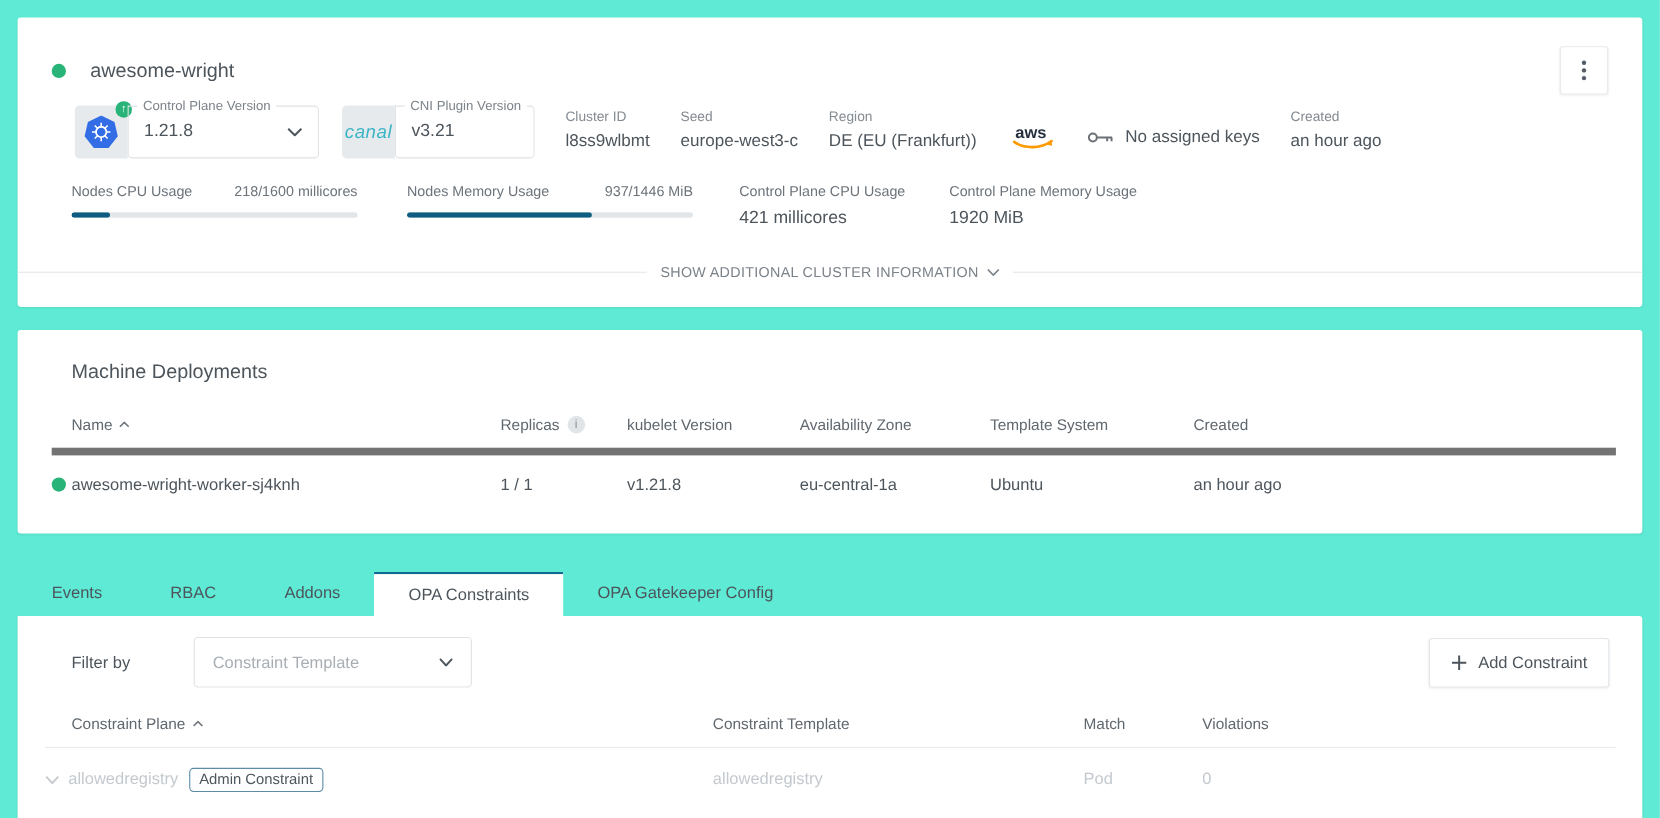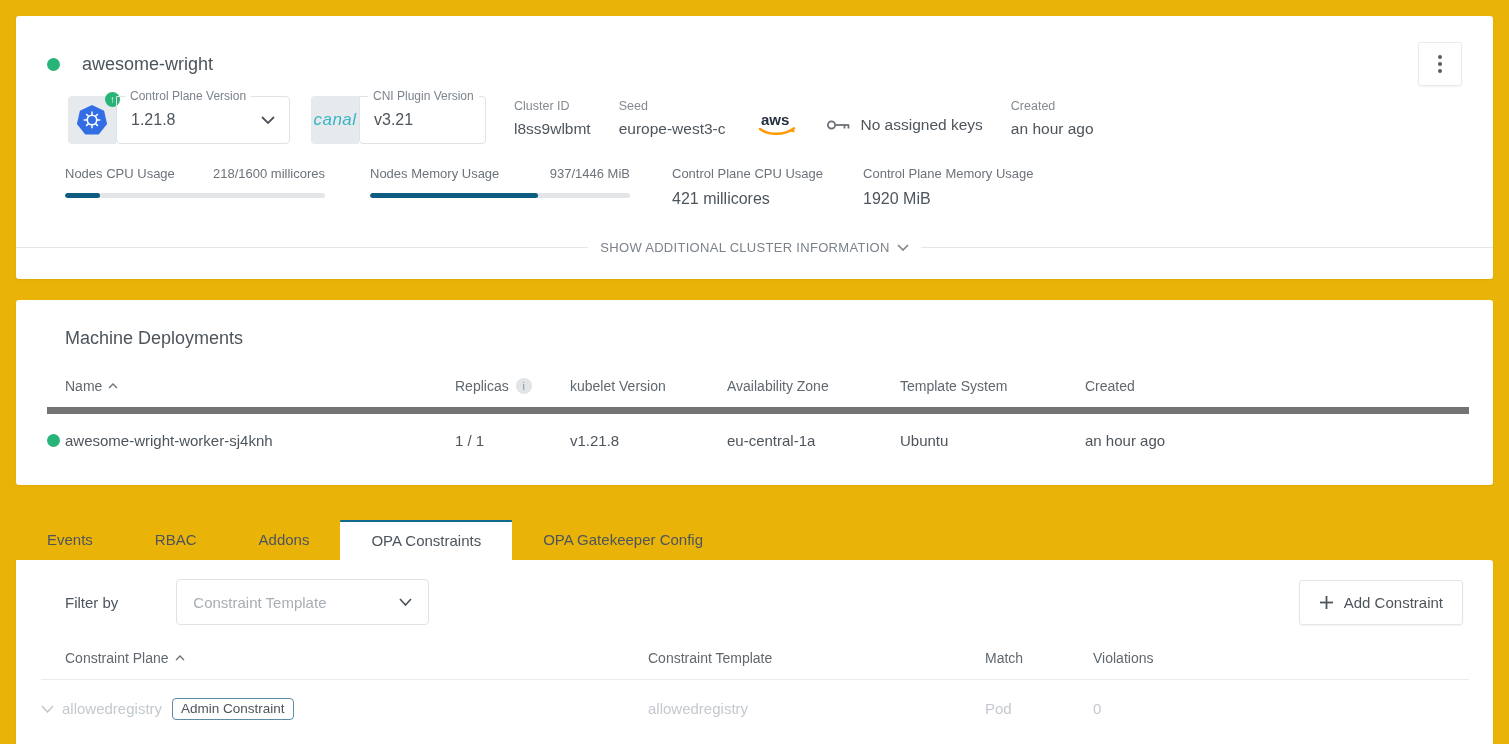--- a/index.html
+++ b/index.html
@@ -1,17 +1,17 @@
 <!DOCTYPE html>
 <html><head>
 <meta charset="utf-8">
 <style>
   * { margin:0; padding:0; box-sizing:border-box; }
   body { font-family:"Liberation Sans","DejaVu Sans",sans-serif; background:#eceef0; }
-  .page { width:1509px; height:744px; overflow:hidden; background:#eab308; }
+  .page { width:1509px; height:744px; overflow:hidden; background:#5eead4; }
 
   .card { background:#fff; border-radius:3px; box-shadow:0 1px 2px rgba(0,0,0,.06); }
   .card1 { margin:16px 16px 0; padding-bottom:24px; }
   .card2 { margin:21px 16px 0; padding-bottom:18px; }
   .card3 { margin:0 16px; padding-bottom:17px; }
 
   
   .title-row { display:flex; align-items:center; padding:26px 31px 0 31px; }
   .status-dot { width:13px; height:13px; border-radius:50%; background:#28b478; margin-right:22px; flex:none; }
   .cluster-title { font-size:18px; color:#4d555c; flex:1; }
@@ -150,20 +150,24 @@
       </div>
 
       <div class="info-block">
         <div class="info-label">Cluster ID</div>
         <div class="info-value">l8ss9wlbmt</div>
       </div>
       <div class="info-block">
         <div class="info-label">Seed</div>
         <div class="info-value">europe-west3-c</div>
       </div>
+      <div class="info-block">
+        <div class="info-label">Region</div>
+        <div class="info-value">DE (EU (Frankfurt))</div>
+      </div>
 
       <div class="provider-logo">
         <svg width="42" height="28" viewBox="0 0 42 28">
           <text x="5" y="15" font-family="Liberation Sans, sans-serif" font-size="15" font-weight="bold" fill="#252f3e">aws</text>
           <path d="M4 19 C 13 25.5, 28 25.5, 38 18.2" fill="none" stroke="#ff9900" stroke-width="2.4" stroke-linecap="round"></path>
           <path d="M38 18.2 l0.5 4.2 l-4.3 -0.9 z" fill="#ff9900"></path>
         </svg>
       </div>
 
       <div class="sshkeys">

